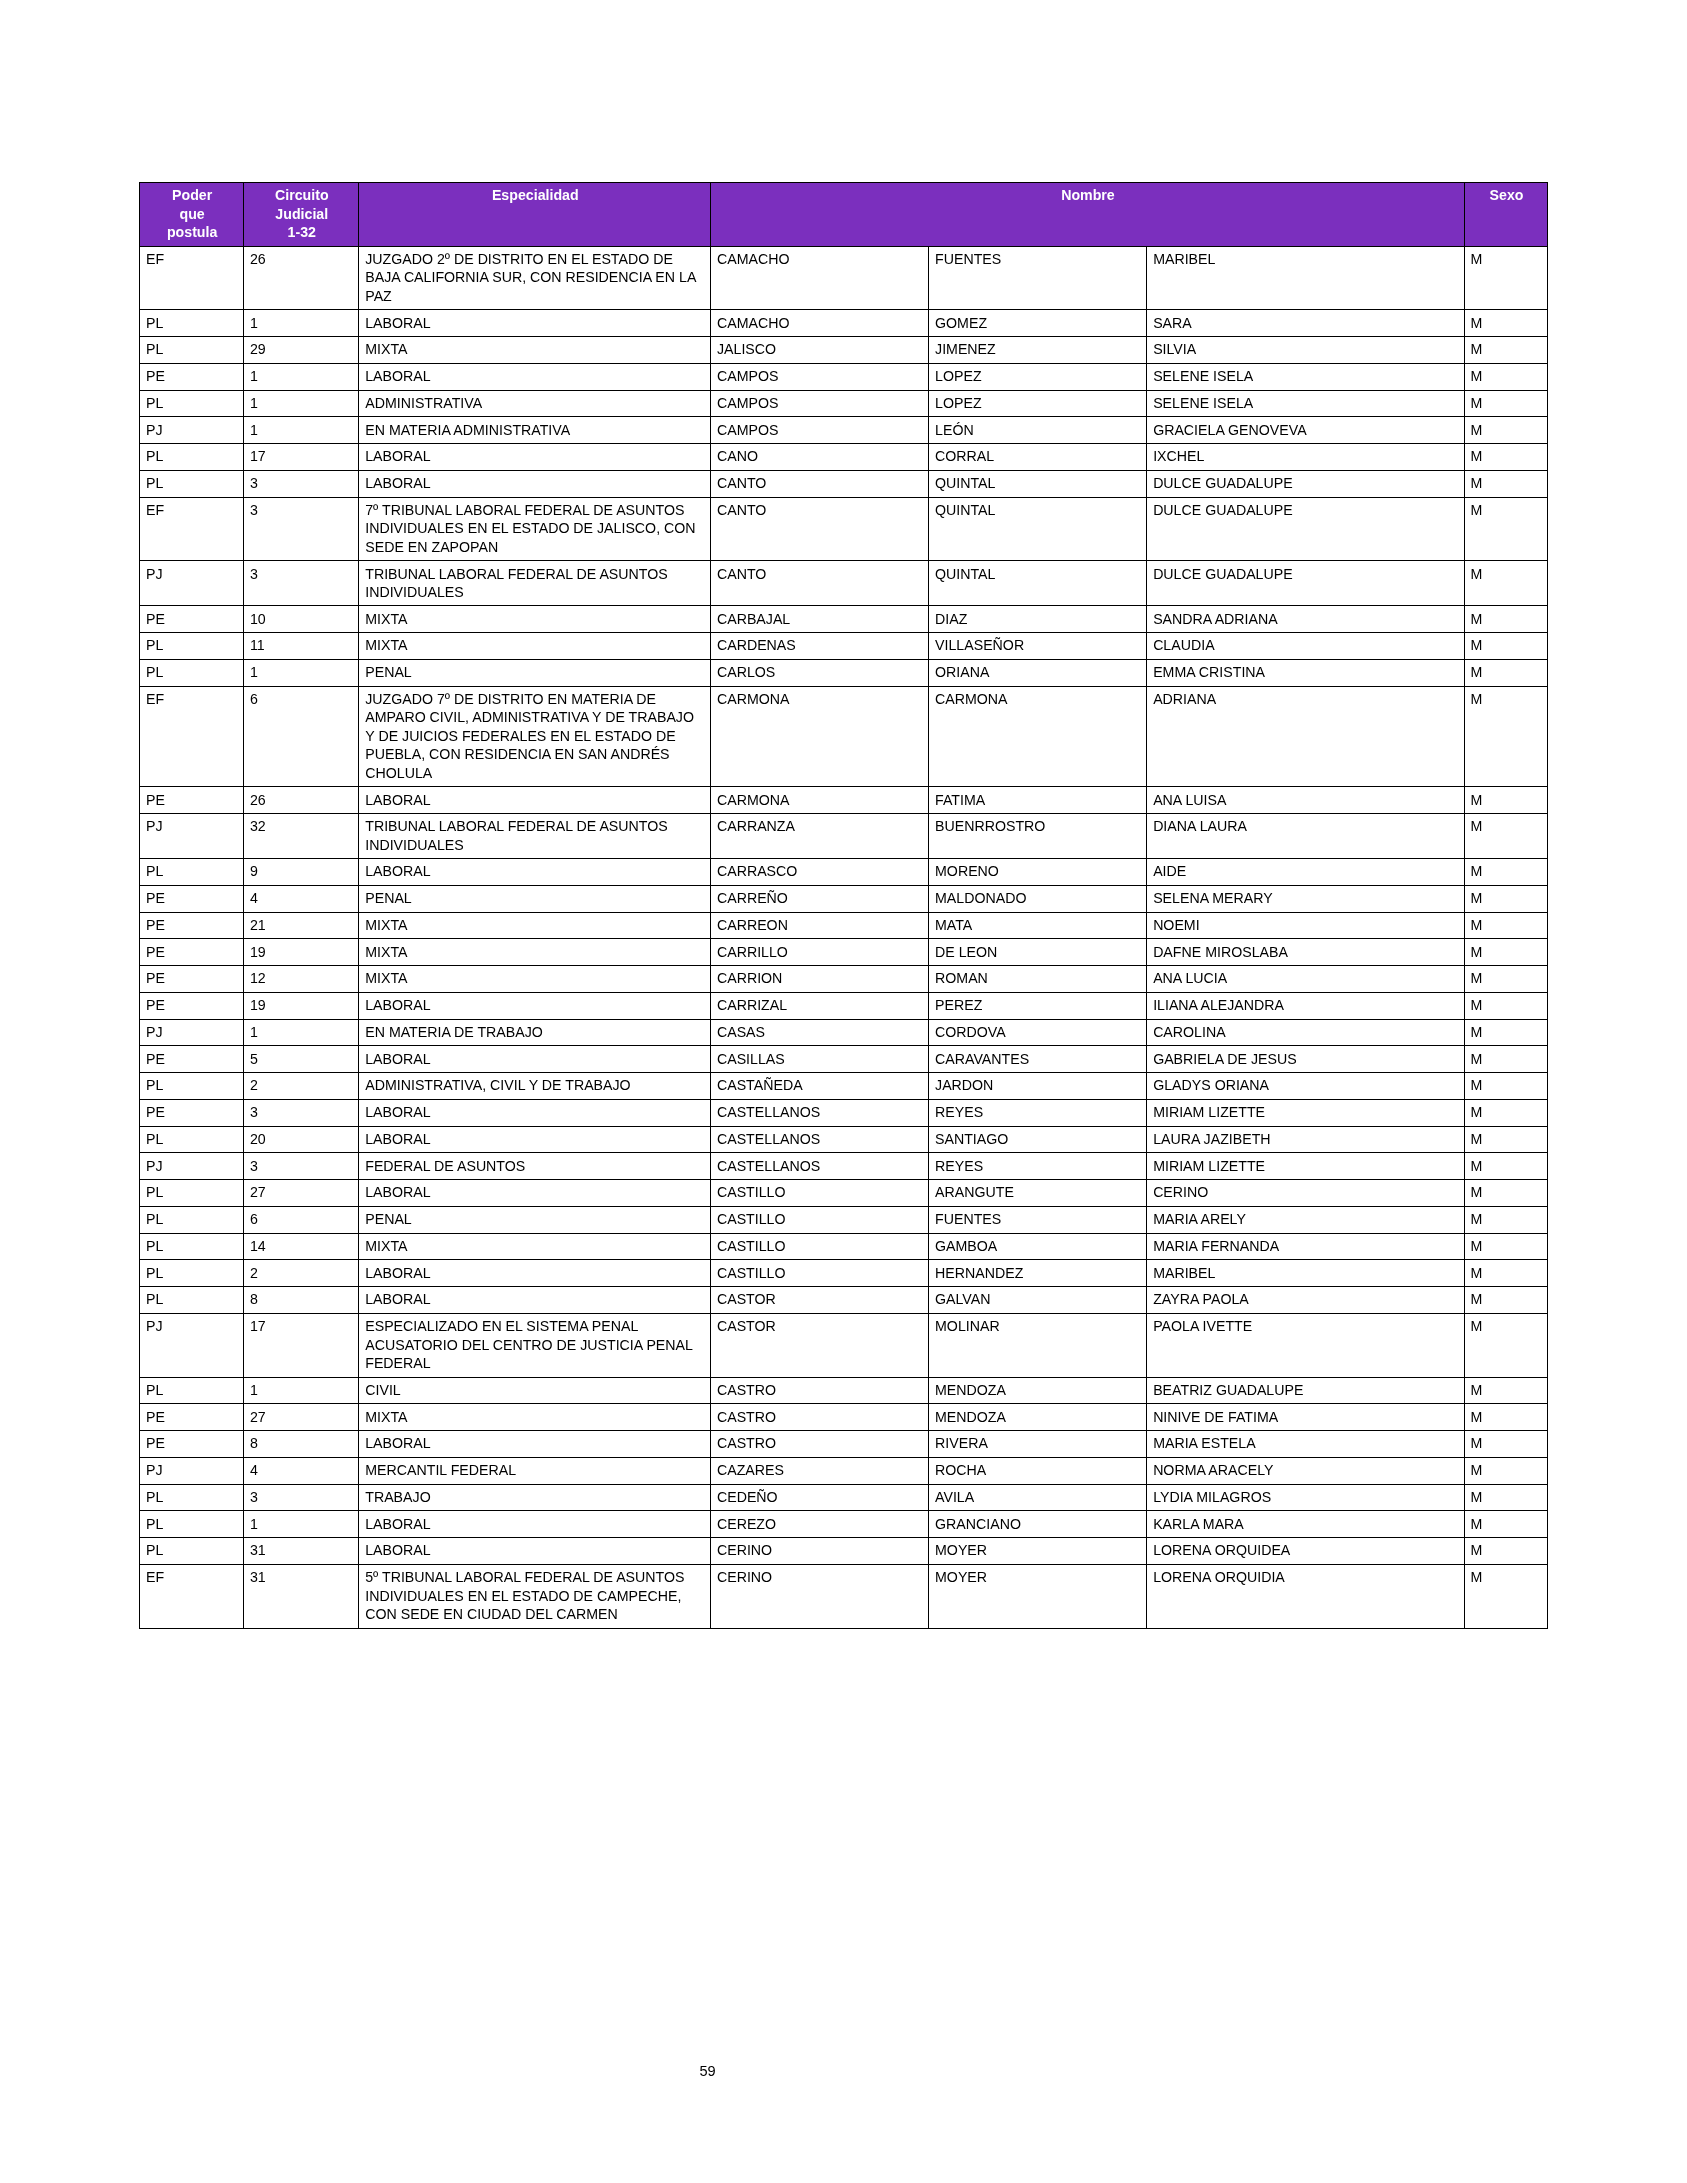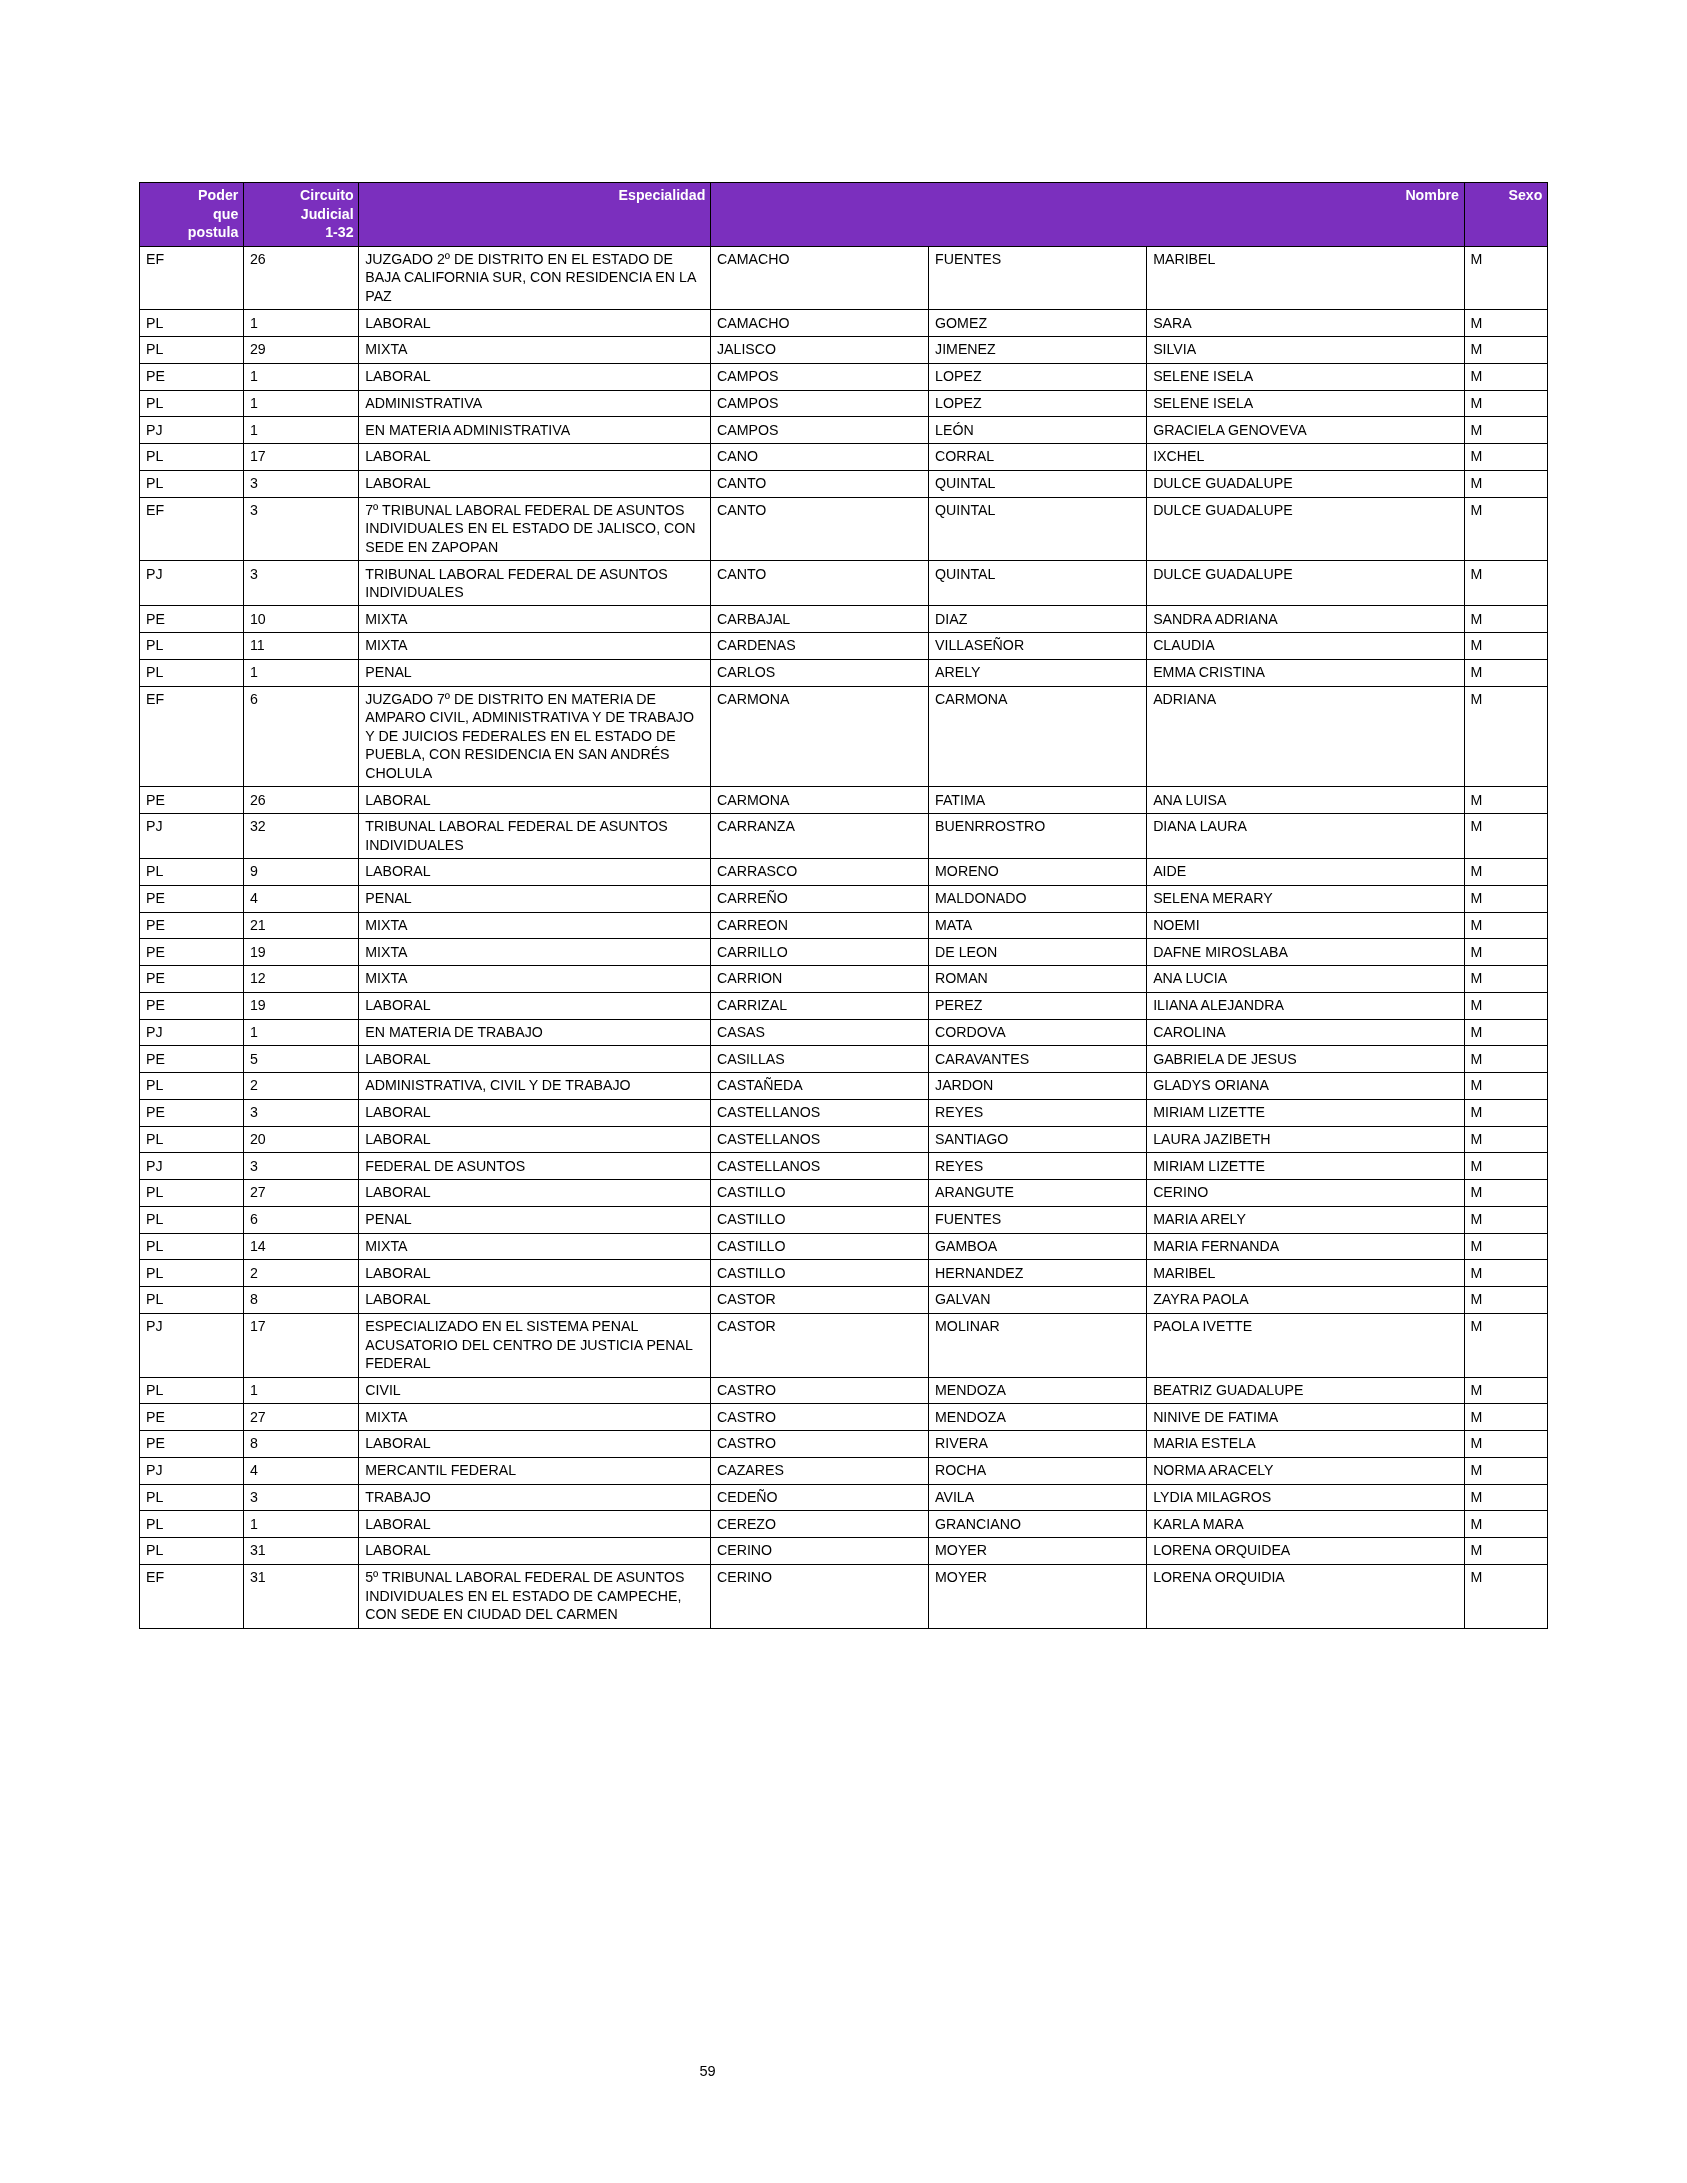--- a/index.html
+++ b/index.html
@@ -31,21 +31,21 @@
   table.main th, table.main td {
     border: 1px solid #000000;
     vertical-align: top;
     padding: 3.3px 4.6px 4px 6px;
     line-height: 1.30;
   }
   thead th {
     background: #7B2FBE;
     color: #ffffff;
     font-weight: bold;
-    text-align: right;
+    text-align: center;
     vertical-align: middle;
     padding: 6px 2.6px;
     line-height: 1.28;
     font-size: 14.2px;
   }
   col.c-poder   { width: 91px; }
   col.c-circ    { width: 101px; }
   col.c-esp     { width: 308px; }
   col.c-ap1     { width: 191px; }
   col.c-ap2     { width: 191px; }
@@ -204,21 +204,21 @@
           <td class="ap1">CARDENAS</td>
           <td class="ap2">VILLASEÑOR</td>
           <td class="nom">CLAUDIA</td>
           <td class="sexo">M</td>
         </tr>
         <tr>
           <td class="poder">PL</td>
           <td class="circ">1</td>
           <td class="esp">PENAL</td>
           <td class="ap1">CARLOS</td>
-          <td class="ap2">ARELY</td>
+          <td class="ap2">ORIANA</td>
           <td class="nom">EMMA CRISTINA</td>
           <td class="sexo">M</td>
         </tr>
         <tr>
           <td class="poder bottom">EF</td>
           <td class="circ bottom">6</td>
           <td class="esp">JUZGADO 7º DE DISTRITO EN MATERIA DE AMPARO CIVIL, ADMINISTRATIVA Y DE TRABAJO Y DE JUICIOS FEDERALES EN EL ESTADO DE PUEBLA, CON RESIDENCIA EN SAN ANDRÉS CHOLULA</td>
           <td class="ap1 bottom">CARMONA</td>
           <td class="ap2 bottom">CARMONA</td>
           <td class="nom bottom">ADRIANA</td>

